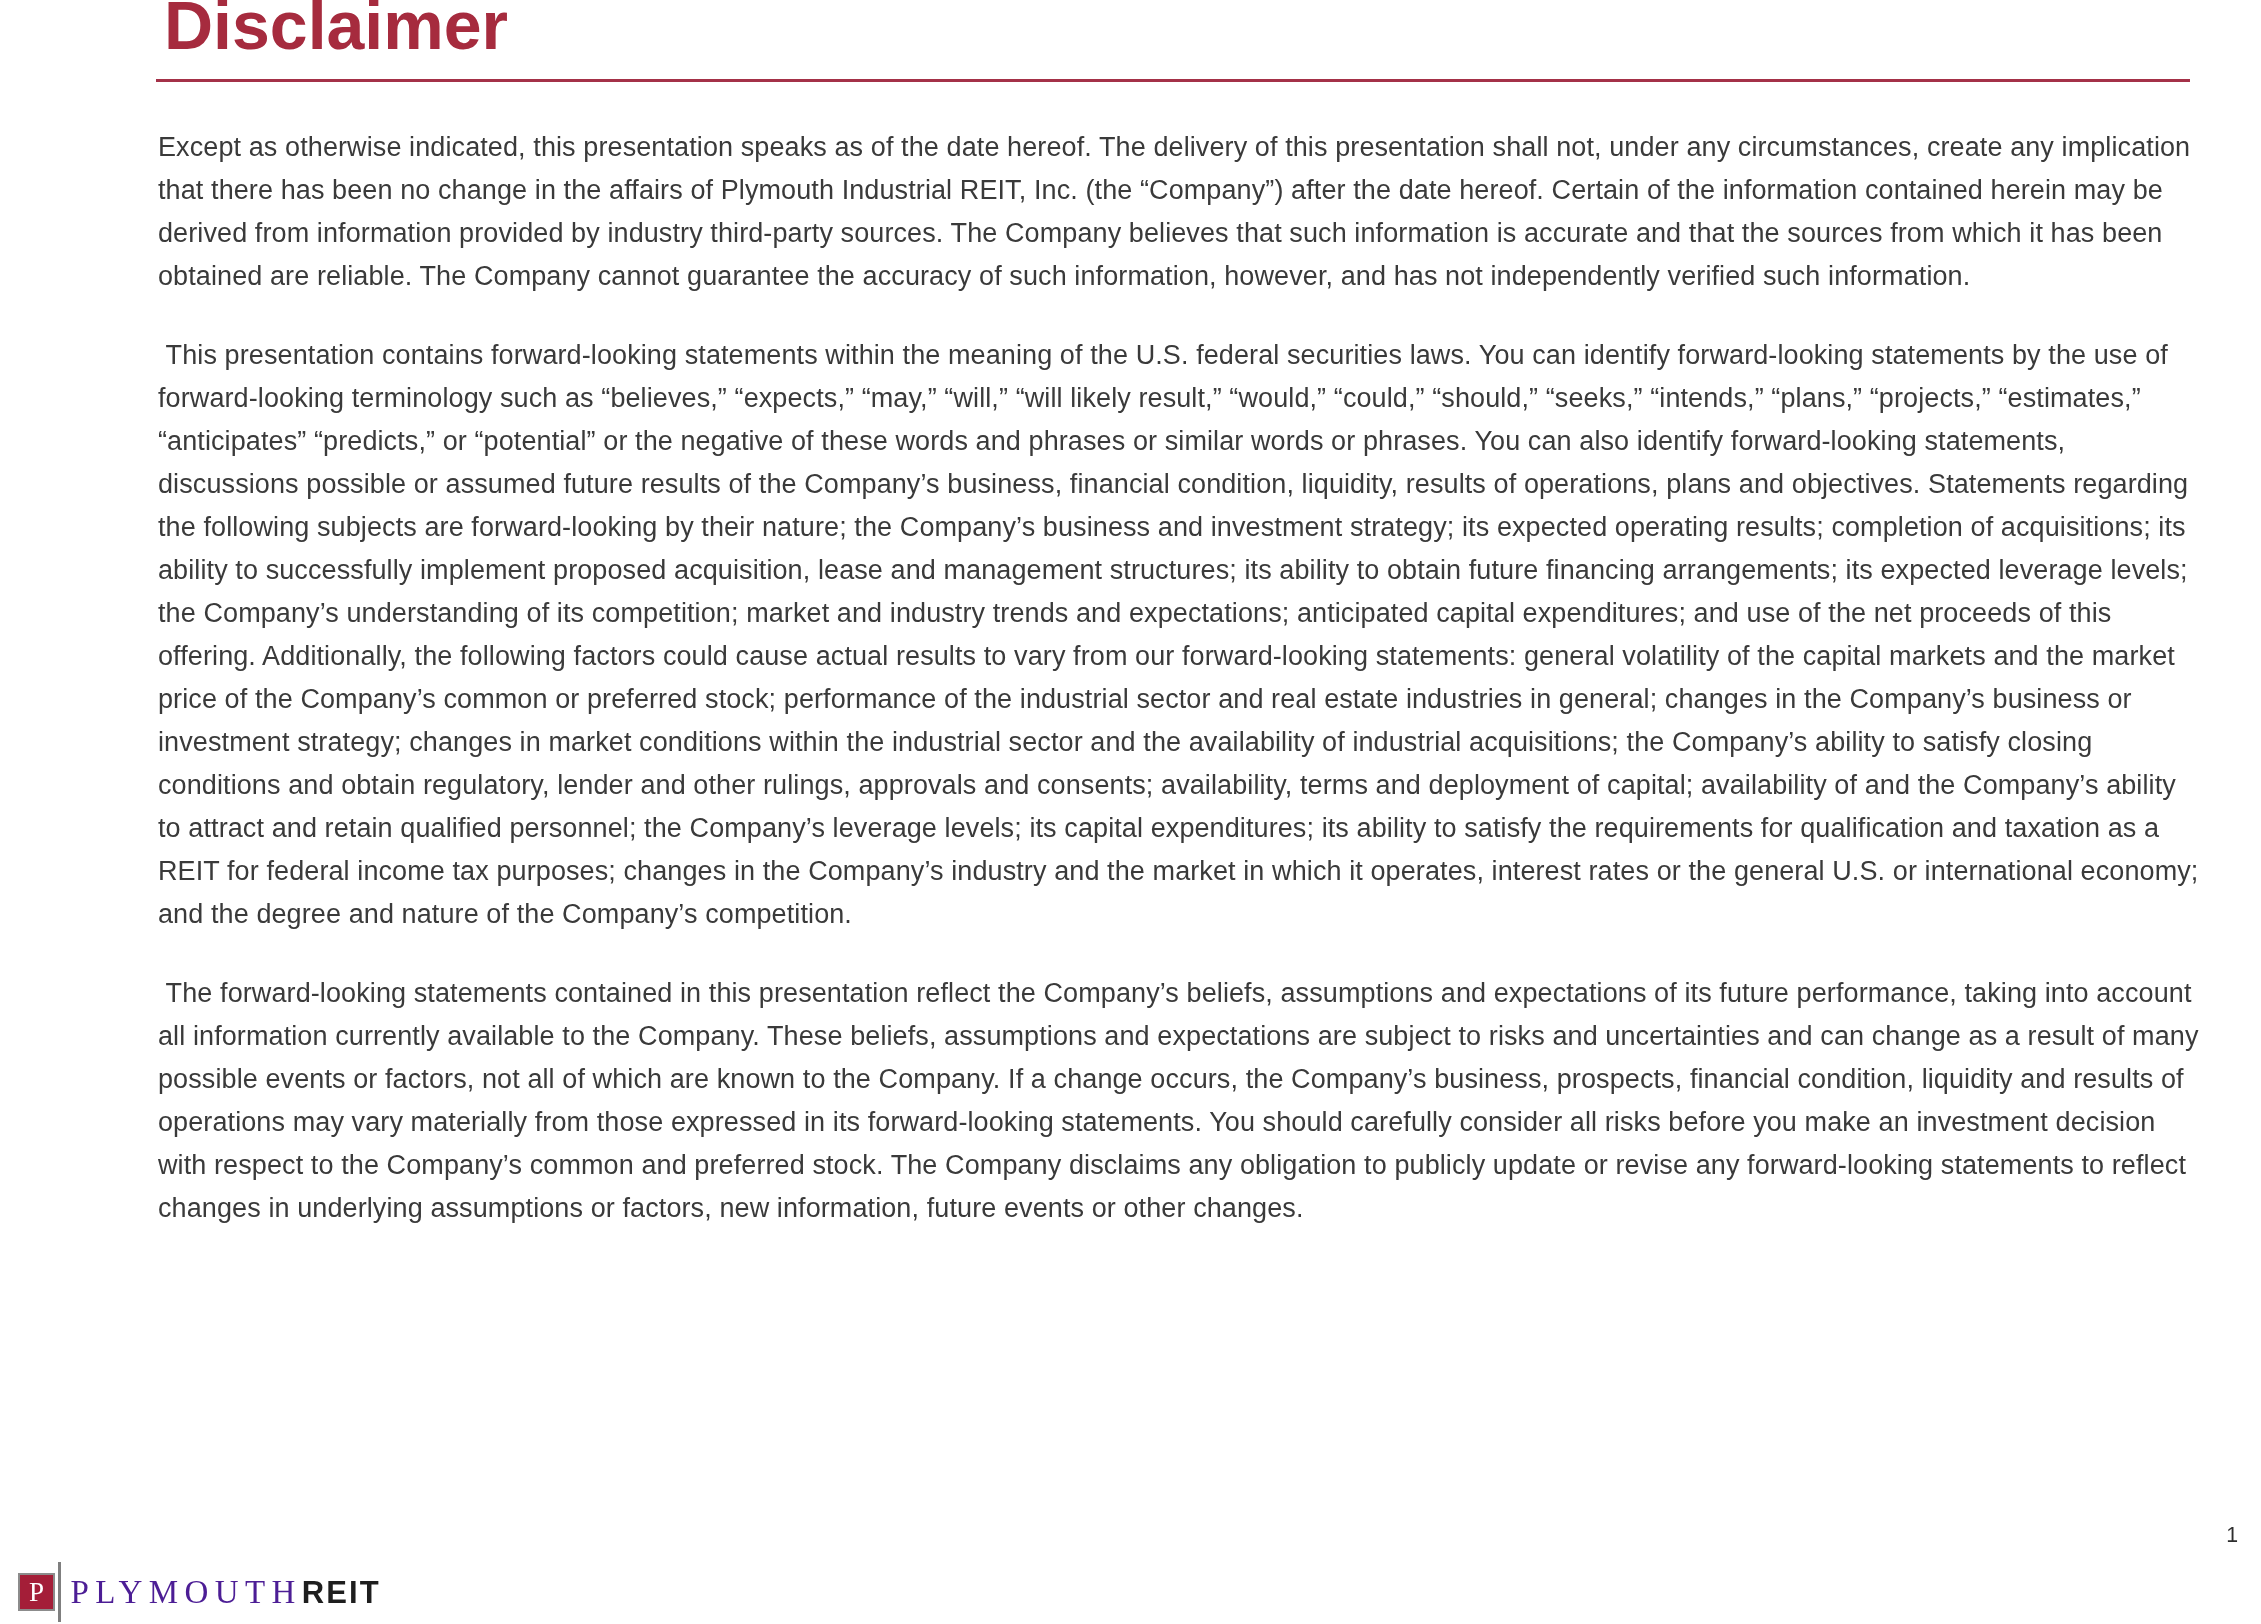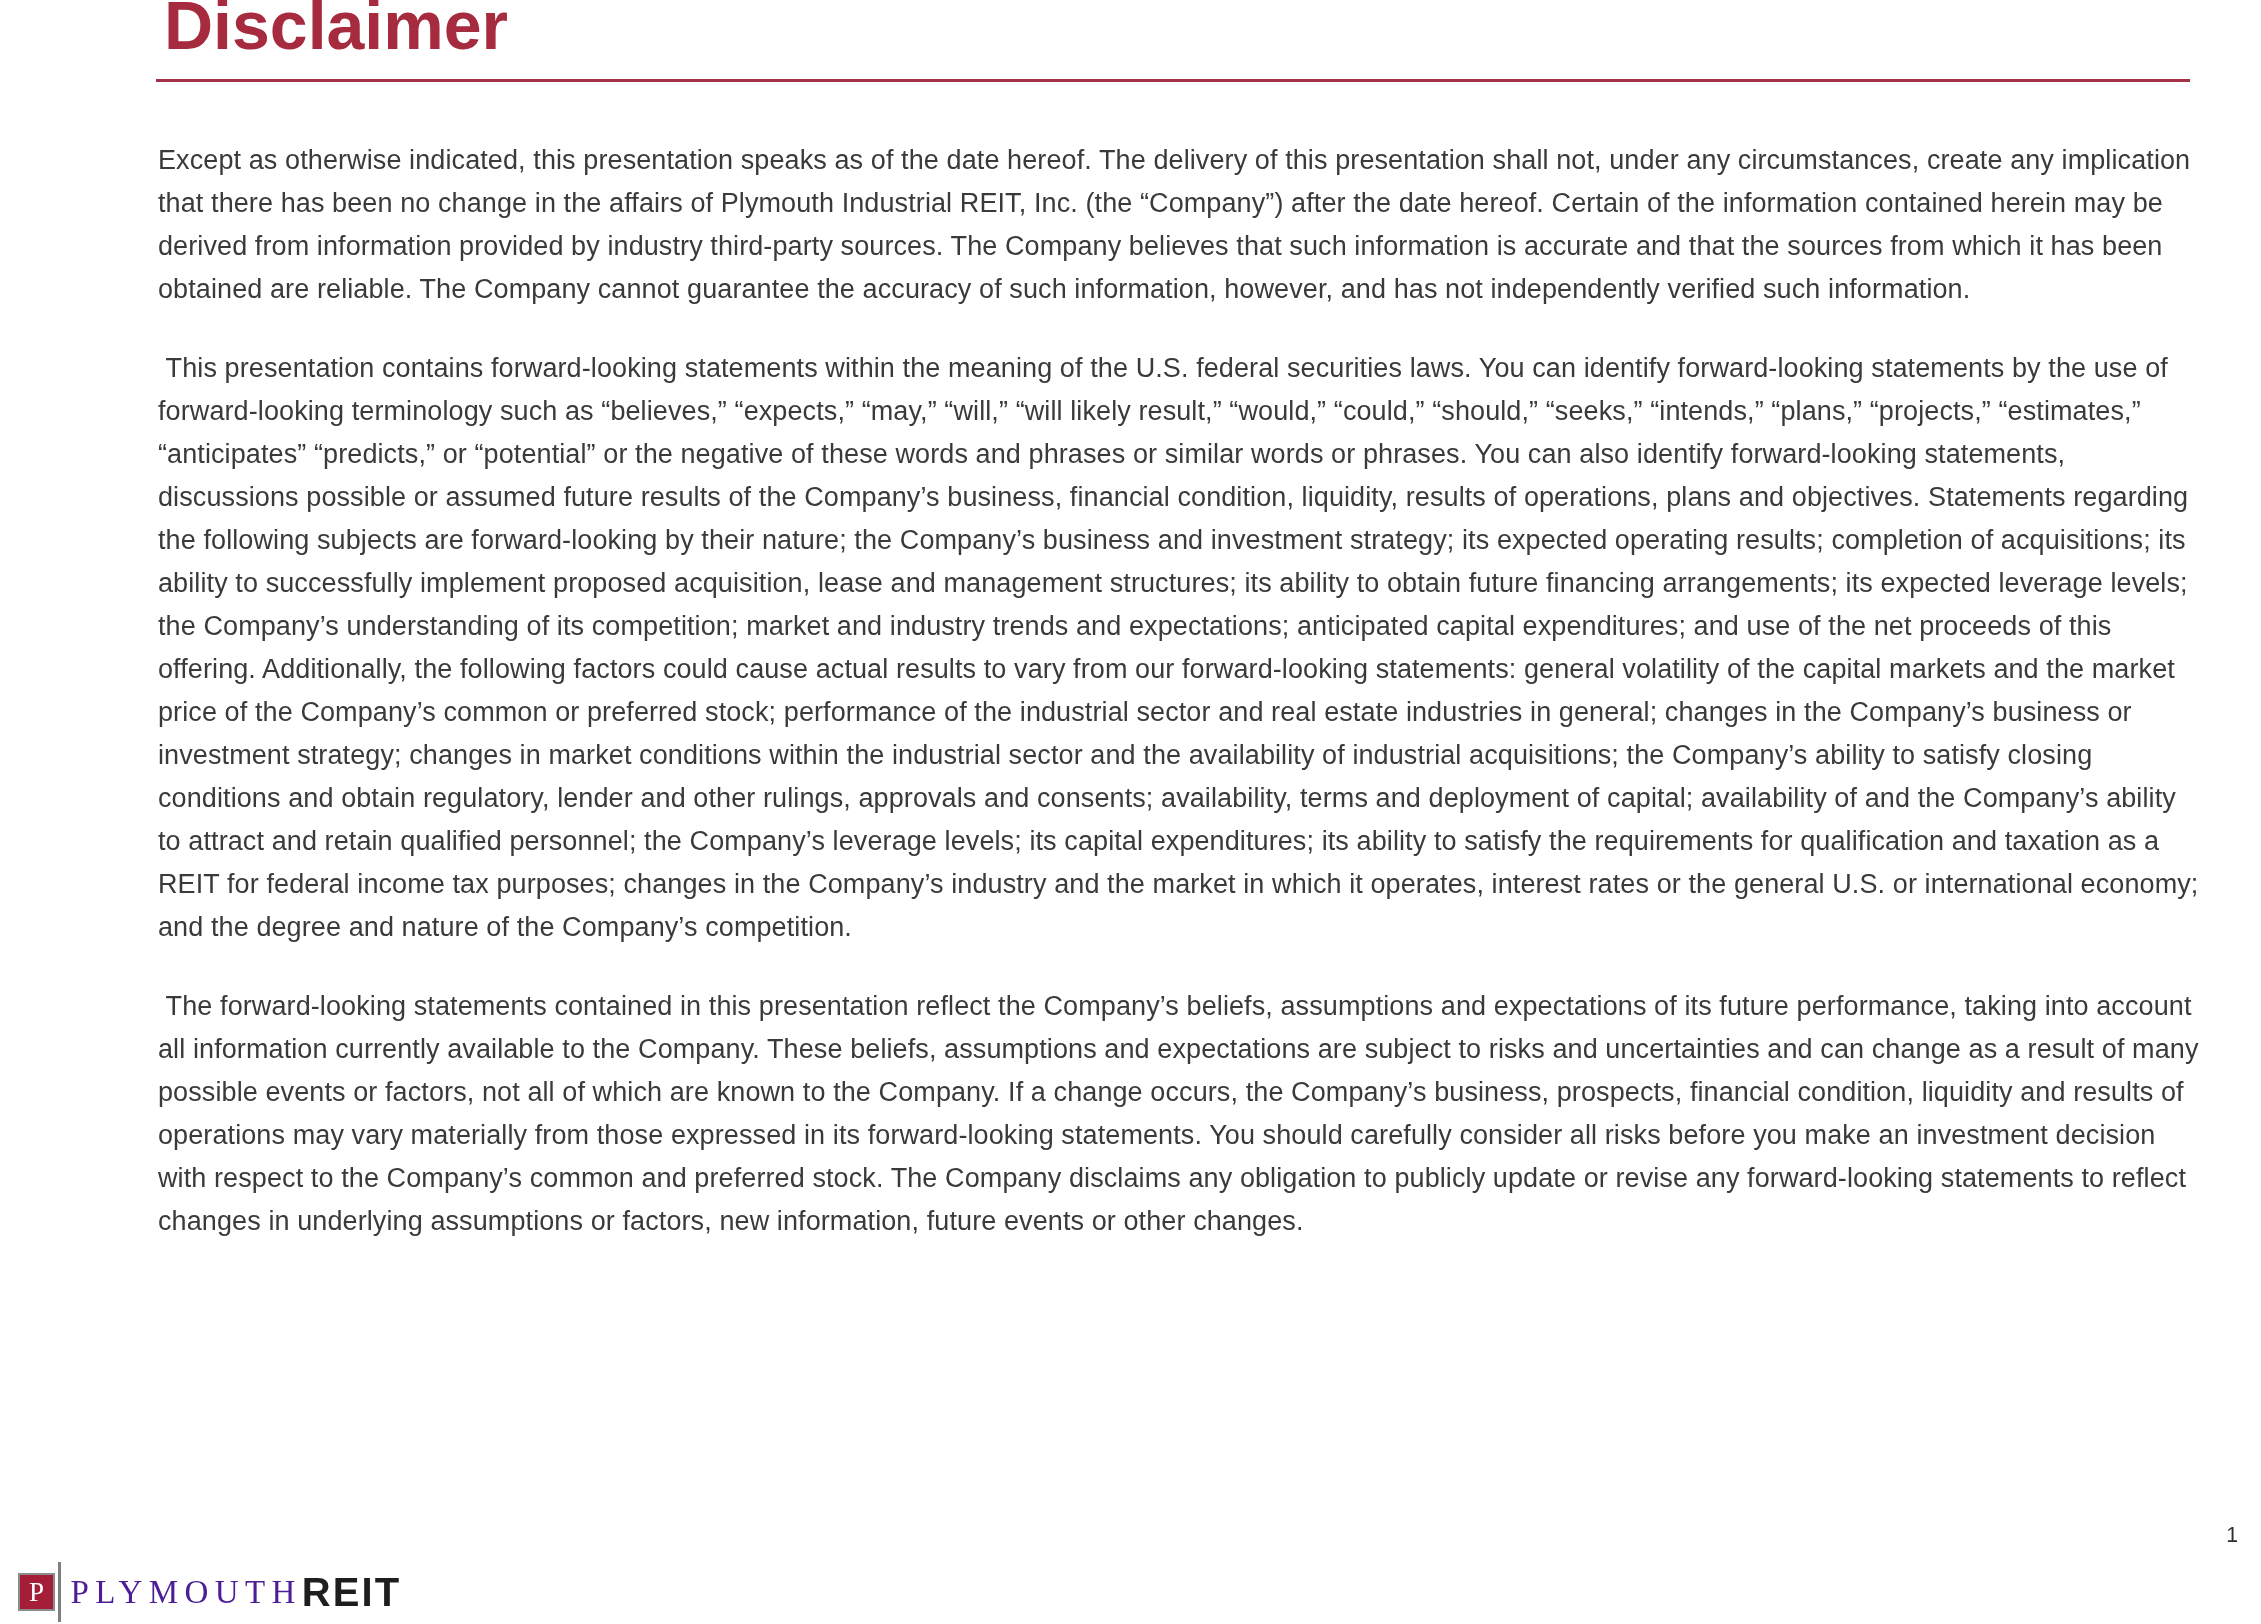--- a/index.html
+++ b/index.html
@@ -31,21 +31,21 @@
     position: absolute;
     left: 156px;
     top: 79px;
     width: 2034px;
     height: 2.8px;
     background: #A43148;
   }
   .body-text {
     position: absolute;
     left: 158px;
-    top: 139px;
+    top: 126px;
     width: 2043px;
     color: #3A3A3A;
     font-size: 27px;
     line-height: 43px;
     letter-spacing: 0.1px;
   }
   .para {
     margin: 0 0 36px 0;
     white-space: pre-wrap;
   }
@@ -88,21 +88,21 @@
   }
   .logo-plymouth {
     font-family: "Liberation Serif", serif;
     font-size: 33px;
     color: #4c1d95;
     letter-spacing: 6.4px;
     line-height: 1;
   }
   .logo-reit {
     font-family: "Liberation Sans", sans-serif;
-    font-size: 40px;
+    font-size: 31px;
     font-weight: bold;
     color: #1E1E1E;
     letter-spacing: 2.1px;
     line-height: 1;
   }
 </style>
 </head>
 <body>
 
 <div class="slide">

